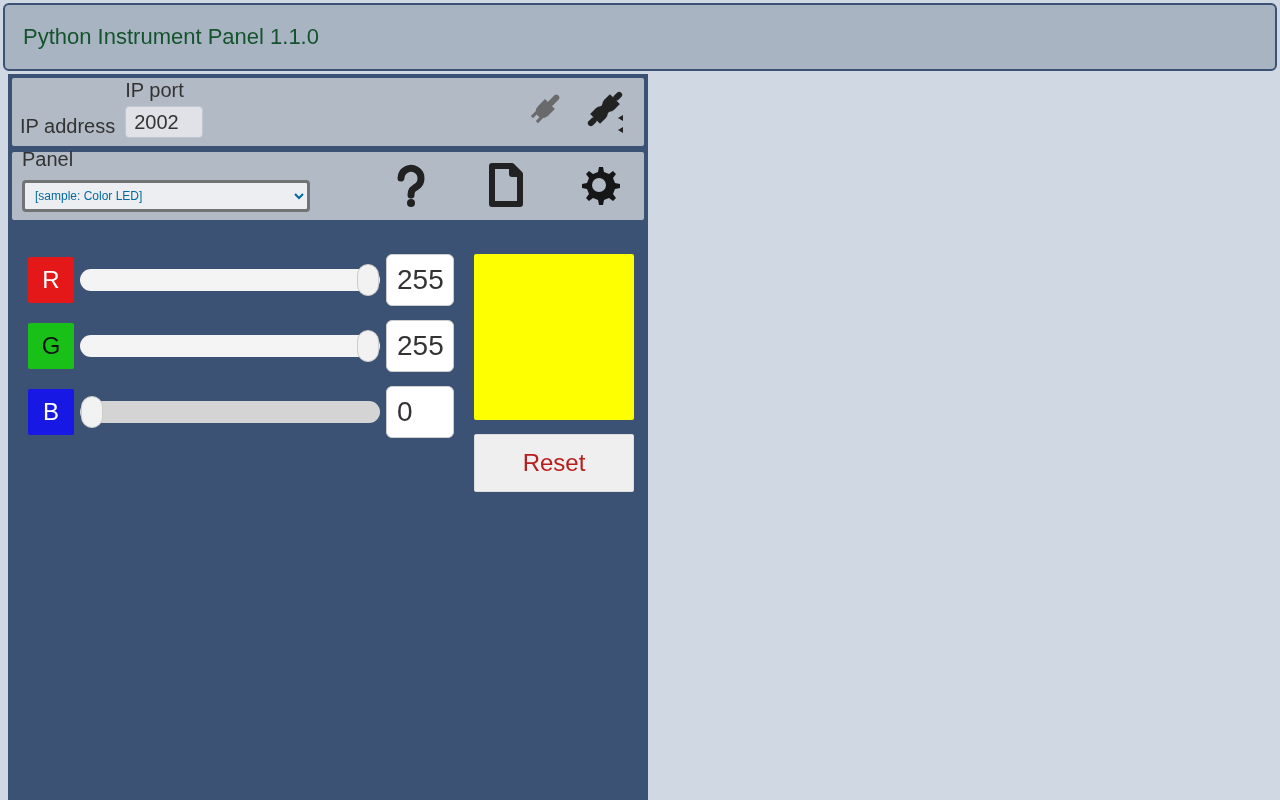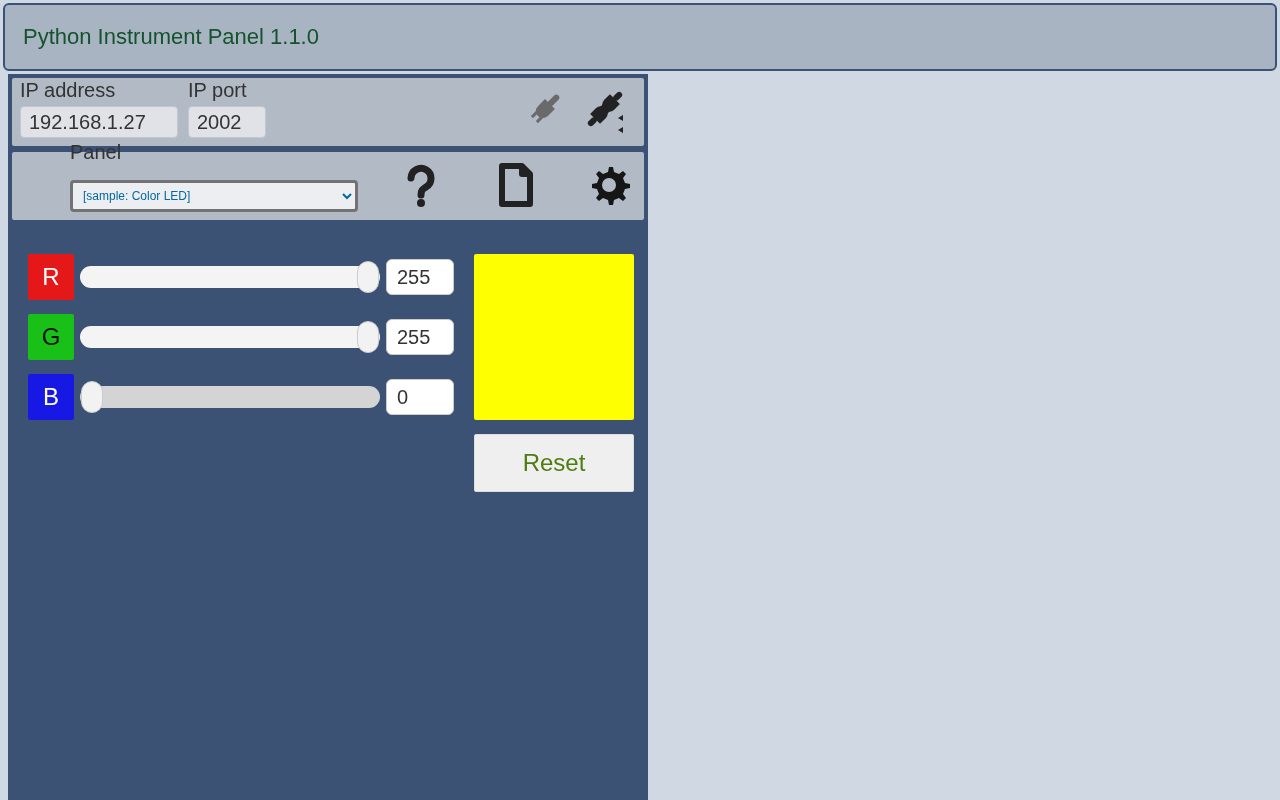--- a/index.html
+++ b/index.html
@@ -66,21 +66,21 @@
     padding-right: 6px;
   }
   .conn-icons svg { width: 50px; height: 50px; }
   .panel-select-row {
     display: flex;
     align-items: flex-end;
     gap: 40px;
     padding: 4px 10px 8px 10px;
     height: 72px;
   }
-  .panel-select-col { display: flex; flex-direction: column; gap: 16px; margin-left: 48px; }
+  .panel-select-col { display: flex; flex-direction: column; gap: 9px; }
   .panel-select-col label { font-size: 20px; color: #333; }
   select.panel-select {
     width: 288px;
     height: 32px;
     font-size: 12px;
     background: #eceef2;
     border: 3px solid #737373;
     border-radius: 4px;
     padding: 2px 6px;
     color: #0369a1;
@@ -119,57 +119,56 @@
   .slider-thumb {
     position: absolute;
     top: 50%;
     width: 22px; height: 32px;
     background: #f2f2f2;
     border: 1px solid #ccc;
     border-radius: 11px;
     transform: translate(-50%, -50%);
   }
   .value-input {
-    width: 68px; height: 36px;
+    width: 68px; height: 52px;
     border: 1px solid #ccc;
     background: #fff;
     border-radius: 6px;
-    font-size: 20px;
+    font-size: 28px;
     padding: 0 10px;
     color: #333;
   }
   .right-col { display: flex; flex-direction: column; gap: 14px; margin-left: 10px; }
   .color-swatch {
     width: 160px; height: 166px;
     border-radius: 2px;
   }
   .reset-btn {
     width: 160px; height: 58px;
     background: #efefef;
     border: 1px solid #ddd;
     font-size: 24px;
-    color: #4d7c0f;
+    color: #b91c1c;
     cursor: pointer;
     border-radius: 2px;
   }
   .icon-btn { cursor: pointer; }
 </style>
 </head>
 <body>
 
 <div class="title-bar">
   <span>Python Instrument Panel 1.1.0</span>
 </div>
 
 <div class="left-column">
 
   <div class="panel-strip conn-panel">
     <div class="field">
       <label>IP address</label>
-      <input class="text-input ip-input" value="192.168.1.27" style="">
     </div>
     <div class="field">
       <label>IP port</label>
       <input class="text-input port-input" value="2002" style="">
     </div>
     <div class="conn-icons">
       <span class="icon-btn">
         <svg viewBox="0 0 50 50">
           <g transform="rotate(45 25 25)">
             <rect x="22" y="6" width="6" height="14" rx="3" fill="#6a6a6a"></rect>

